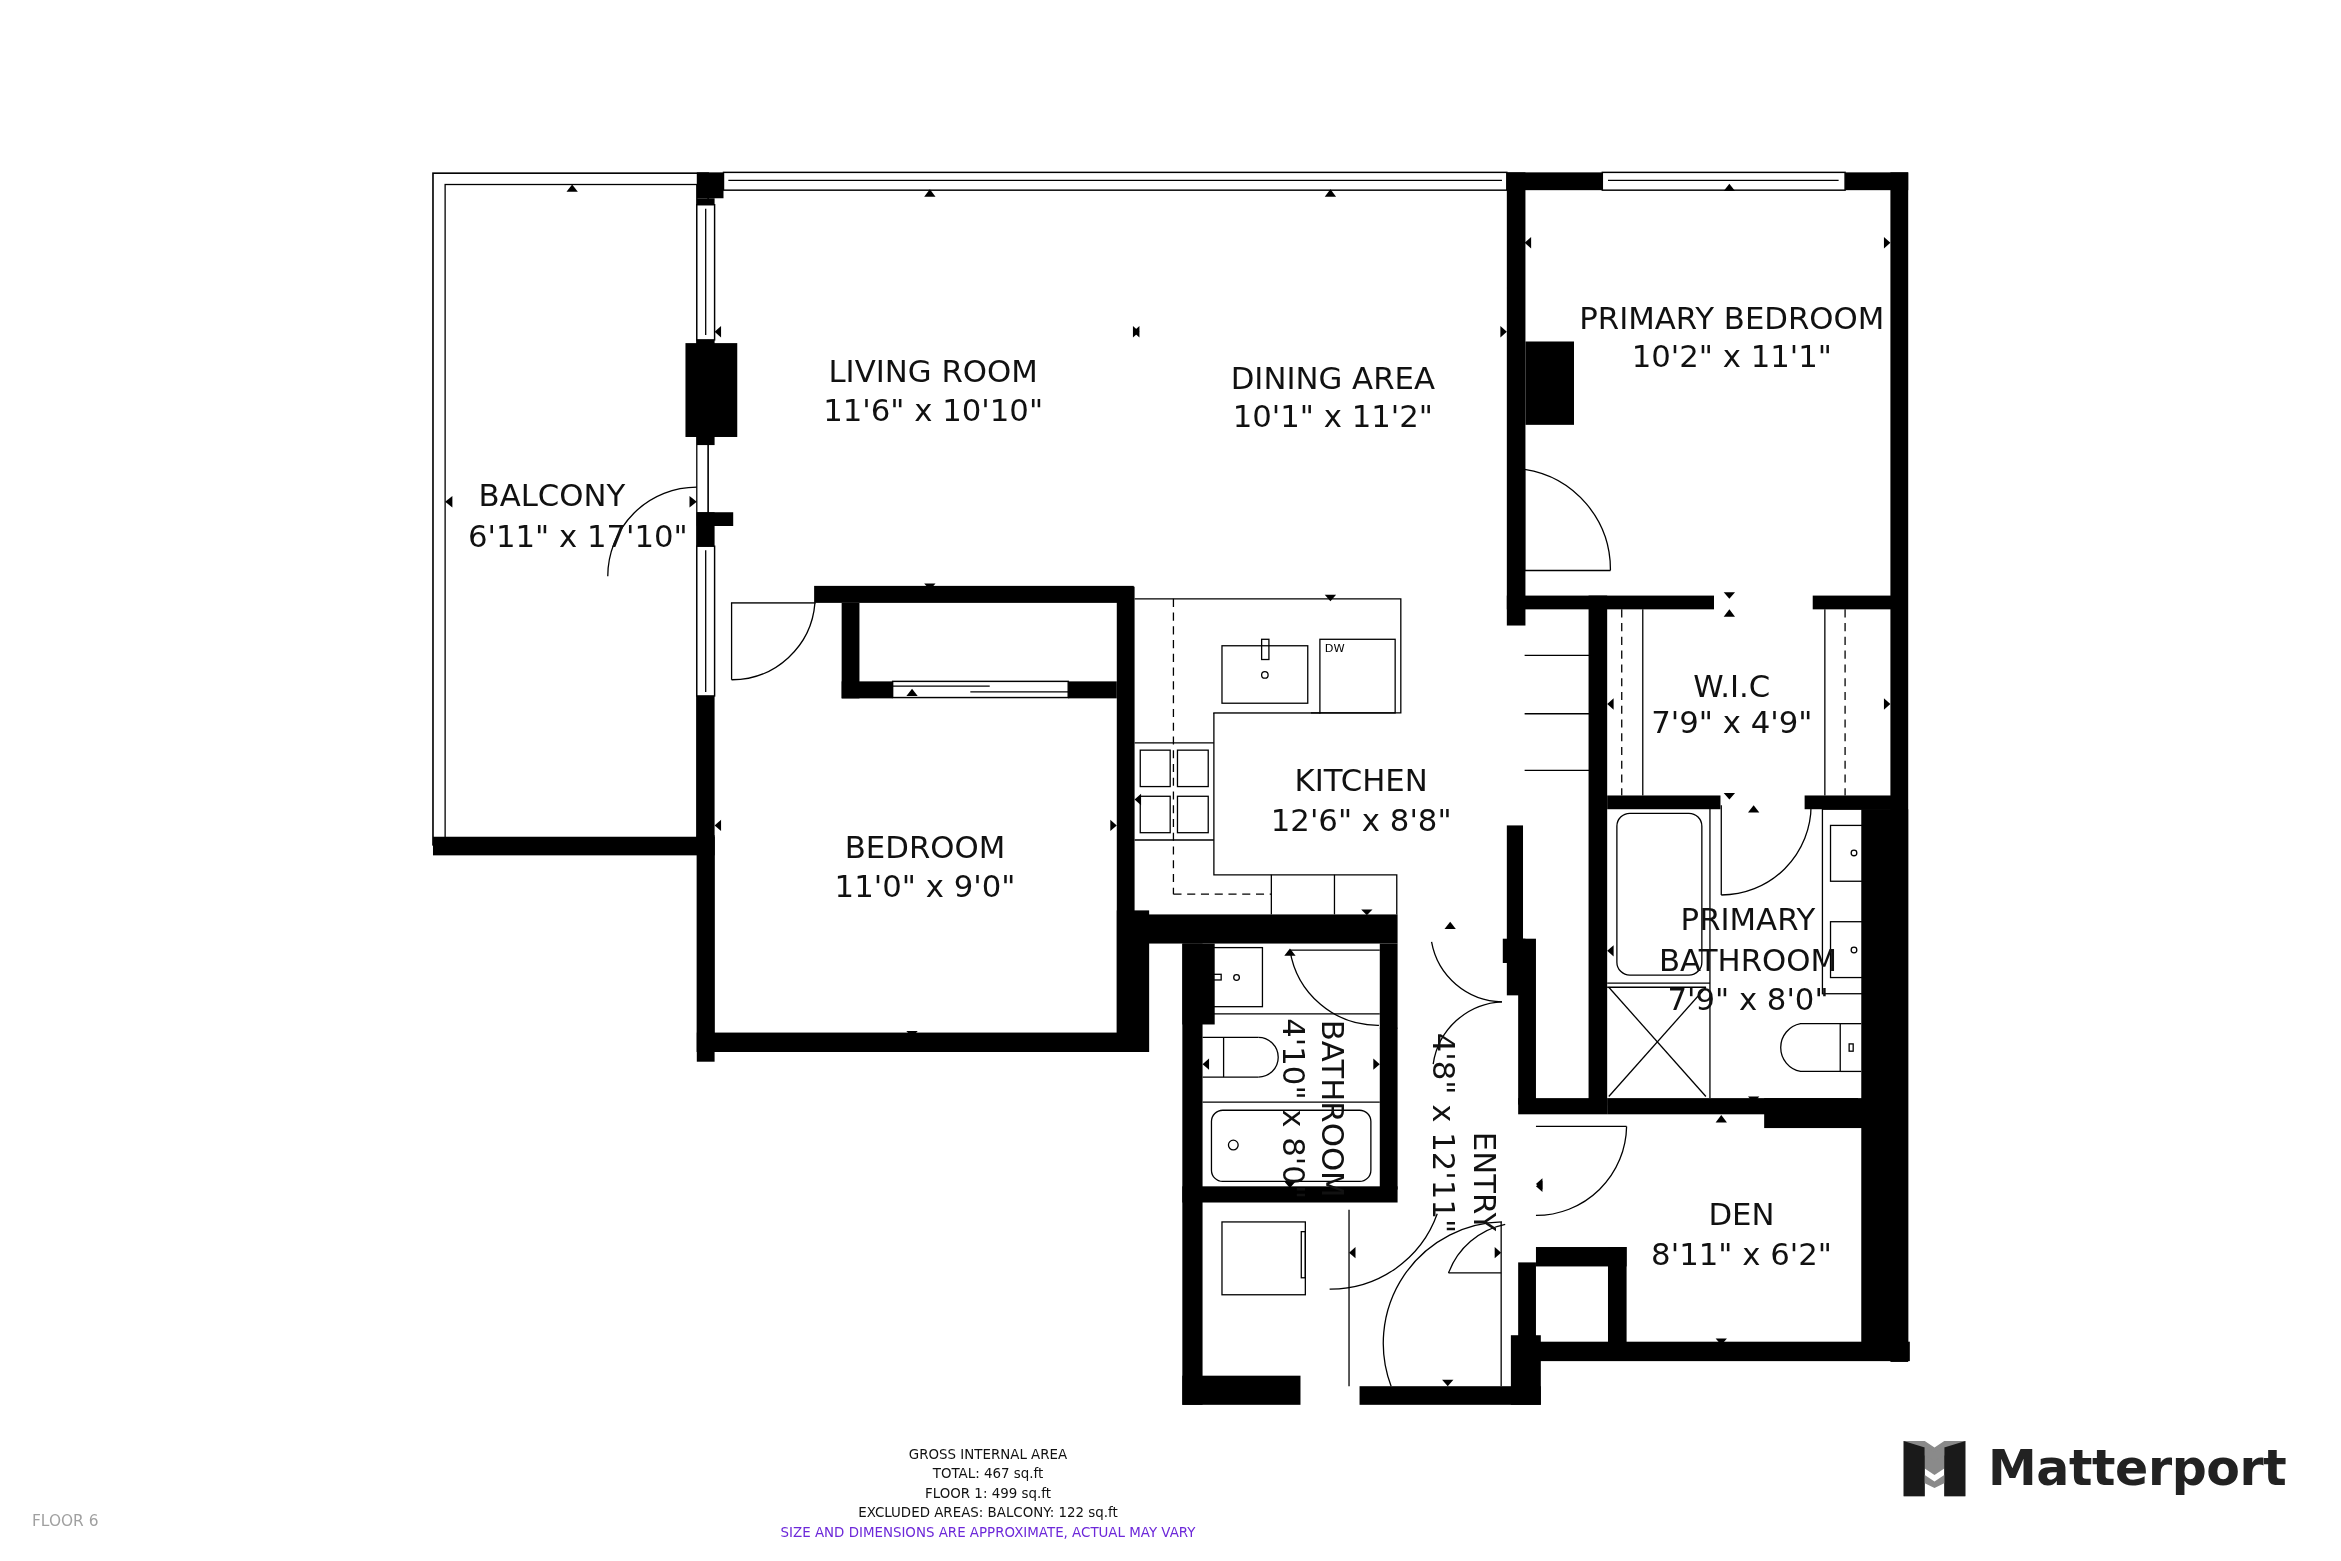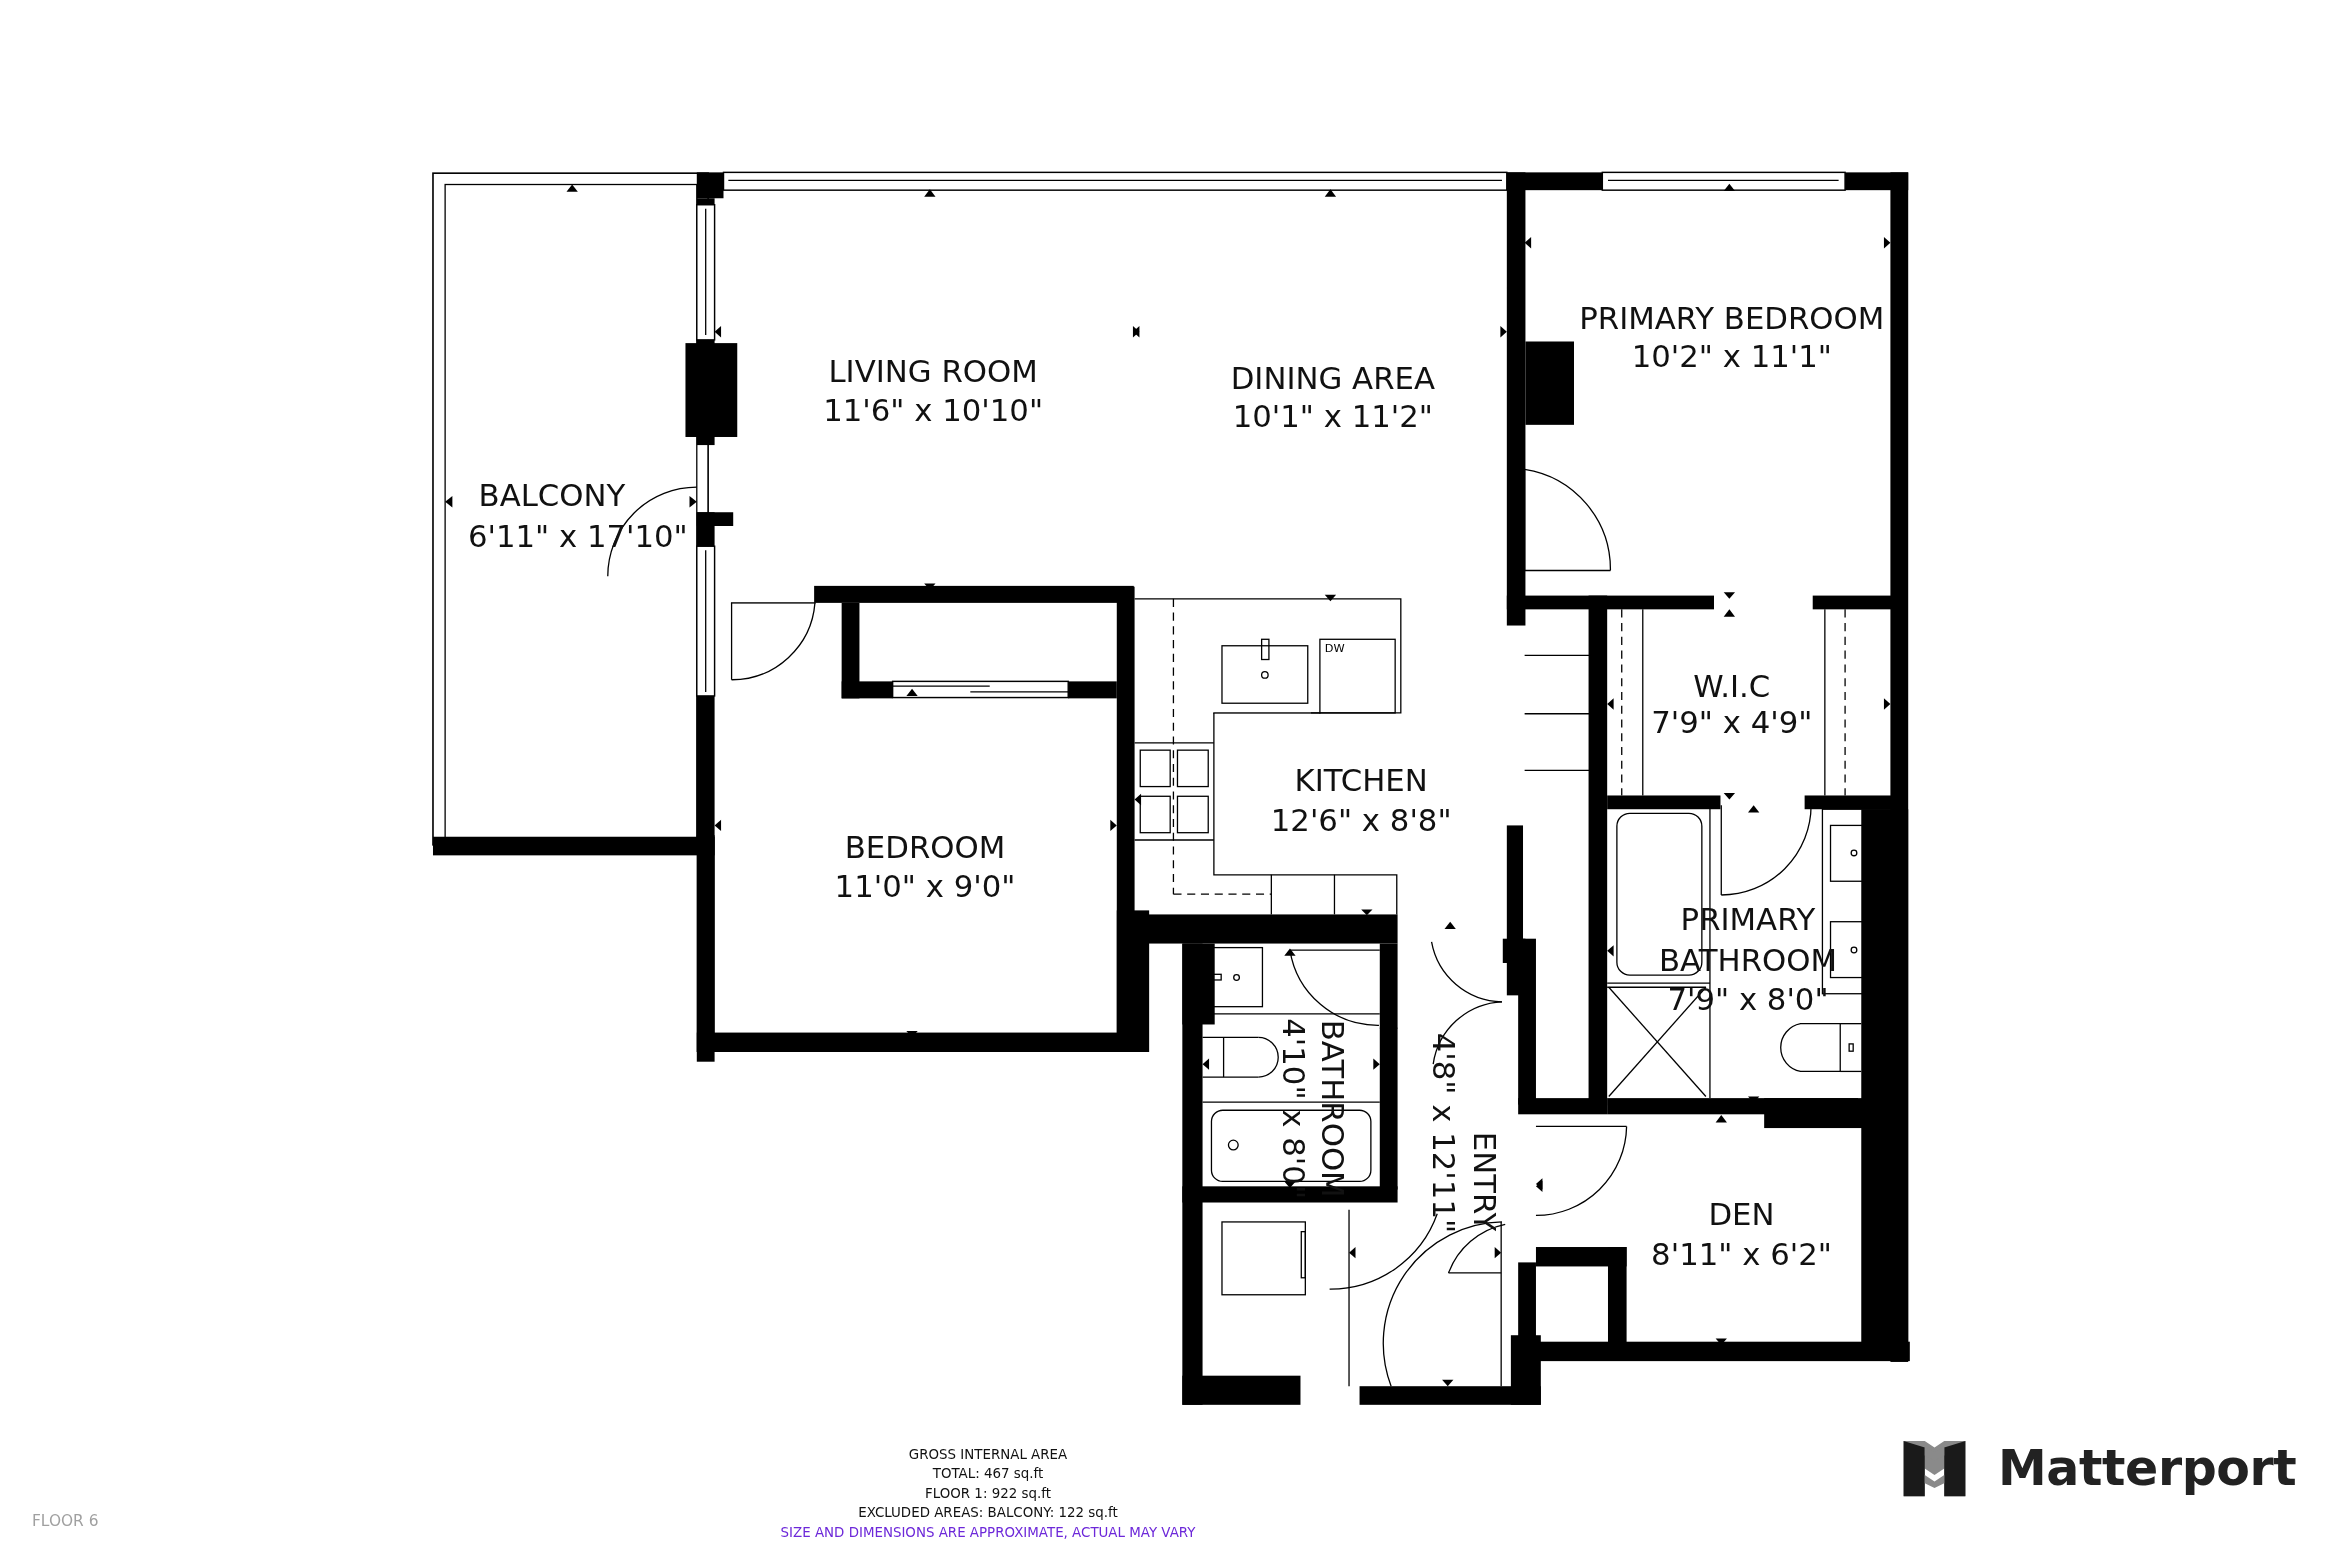--- a/index.html
+++ b/index.html
@@ -18,21 +18,21 @@
   .room-label text { text-anchor: middle; }
   .dw-label { font-family: "DejaVu Sans", sans-serif; font-size: 14px; fill: #000; }
 
   #footer { position: absolute; left: 0; top: 1445px; width: 1976px; text-align: center; }
   #footer div { font-family: "DejaVu Sans", sans-serif; font-size: 13.4px; line-height: 19.4px; color: #111; }
   #footer .disclaimer { color: #6d28d9; }
   #floor-label { position: absolute; left: 32px; top: 1512px; font-family: "DejaVu Sans", sans-serif;
                  font-size: 15.4px; color: #a0a0a0; }
   #brand { position: absolute; left: 1902px; top: 1432px; height: 73px; display: flex; align-items: center; }
   #brand .brand-text { font-family: "DejaVu Sans", sans-serif; font-weight: bold; font-size: 49px;
-                       color: #222222; margin-left: 31px; letter-spacing: -0.4px; }
+                       color: #222222; margin-left: 21px; letter-spacing: -0.4px; }
 </style>
 </head>
 <body>
 
 <svg id="plan" viewBox="0 0 2894 1929" xmlns="http://www.w3.org/2000/svg">
 
   <g>
     <rect class="line" x="535" y="214" width="340" height="830"></rect>
     <rect class="thin" x="550" y="228" width="311" height="816"></rect>
     <rect class="wall" x="535" y="1034" width="348" height="23"></rect>
@@ -314,21 +314,21 @@
   </g>
   <g class="room-label">
     <text class="room-name" x="2152" y="1514">DEN</text>
     <text class="room-dim" x="2152" y="1563">8'11" x 6'2"</text>
   </g>
 </svg>
 
 <div id="footer">
   <div>GROSS INTERNAL AREA</div>
   <div>TOTAL: 467 sq.ft</div>
-  <div>FLOOR 1: 922 sq.ft</div>
+  <div>FLOOR 1: 499 sq.ft</div>
   <div>EXCLUDED AREAS: BALCONY: 122 sq.ft</div>
   <div class="disclaimer">SIZE AND DIMENSIONS ARE APPROXIMATE, ACTUAL MAY VARY</div>
 </div>
 
 <div id="floor-label">FLOOR 6</div>
 
 <div id="brand">
   <svg width="65" height="65" viewBox="0 0 80 80">
     <polygon points="2,6 28,6 40,14 52,6 78,6 78,74 52,74 52,40 40,48 28,40 28,74 2,74" fill="#8a8a8a"></polygon>
     <polygon points="2,6 28,14 28,74 2,74" fill="#1a1a1a"></polygon>

